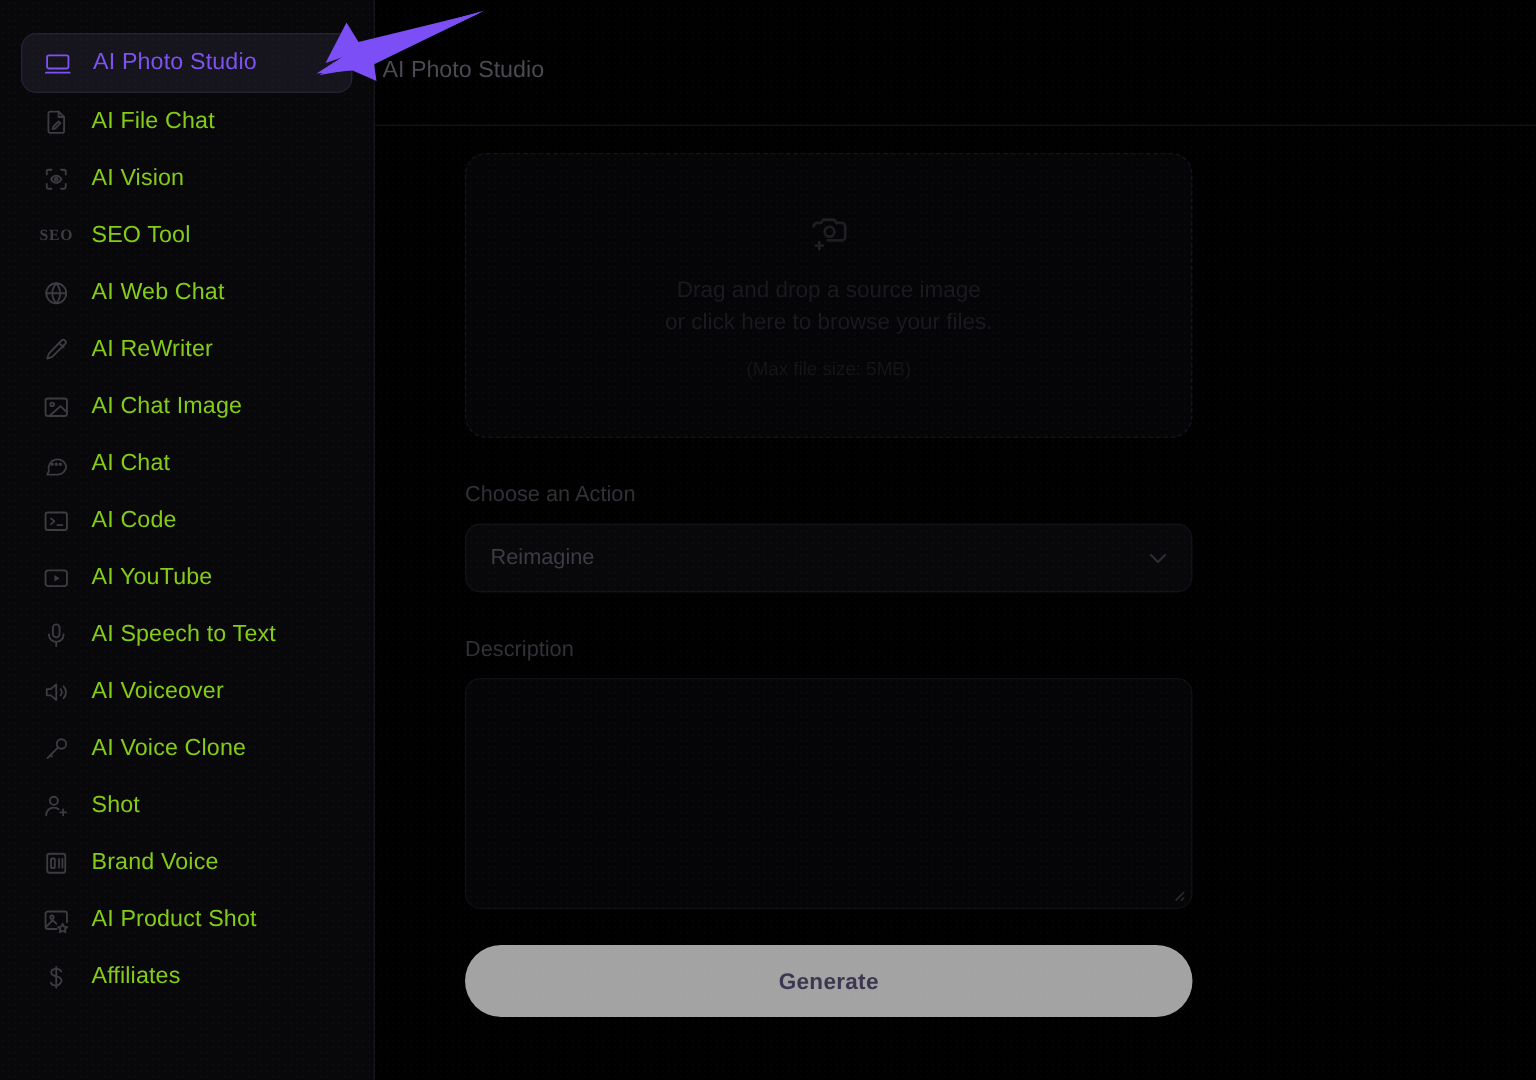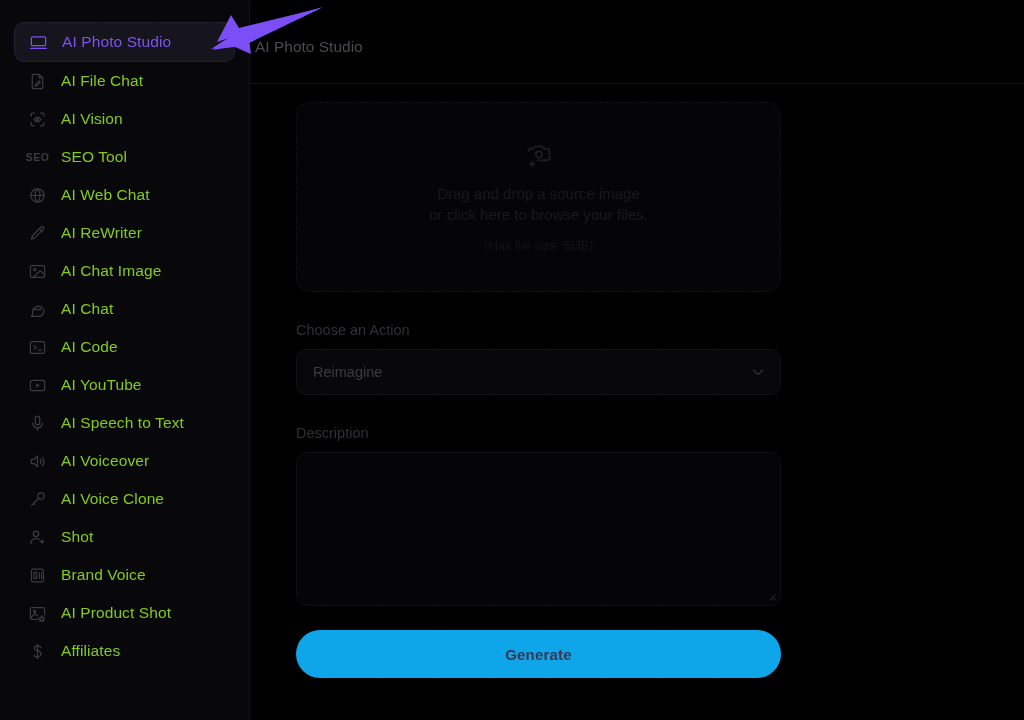--- a/index.html
+++ b/index.html
@@ -98,21 +98,21 @@
     border: 1px solid #241f33;
     height: 40px;
   }
   .nav-item.active .ico { color: #7c52f0; }
   .nav-item.active .nav-label { color: #7c52f0; font-weight: 500; }
 
   .seo-text {
     font-size: 10.5px;
     letter-spacing: .5px;
     font-weight: 700;
-    font-family: Liberation Sans, sans-serif;
+    font-family: Liberation Serif, serif;
     color: #3b3b42;
   }
 
   
   .header {
     position: absolute;
     left: 250px; top: 0;
     width: 774px; height: 84px;
     border-bottom: 1px solid #131318;
     z-index: 8;
@@ -122,21 +122,21 @@
     left: 5px;
     top: 38px;
     font-size: 15.5px;
     color: #4a4a52;
     white-space: nowrap;
   }
 
   
   .main {
     position: absolute;
-    left: 236px; top: 84px;
+    left: 250px; top: 84px;
     width: 774px; height: 636px;
     z-index: 5;
   }
 
   .panel {
     position: absolute;
     left: 60px;
     top: 0px;
     width: 485px;
   }
@@ -223,21 +223,21 @@
     width: 11px; height: 11px;
     color: #2b2b33;
   }
   .resize-grip svg { width: 11px; height: 11px; display: block; }
 
   
   .generate-btn {
     margin-top: 24px;
     height: 48px;
     border-radius: 26px;
-    background: #0ea5e9;
+    background: #a3a3a3;
     display: flex;
     align-items: center;
     justify-content: center;
     cursor: pointer;
     border: none;
     width: 100%;
     font-family: "Liberation Sans", sans-serif;
   }
   .generate-label {
     font-size: 15px;

